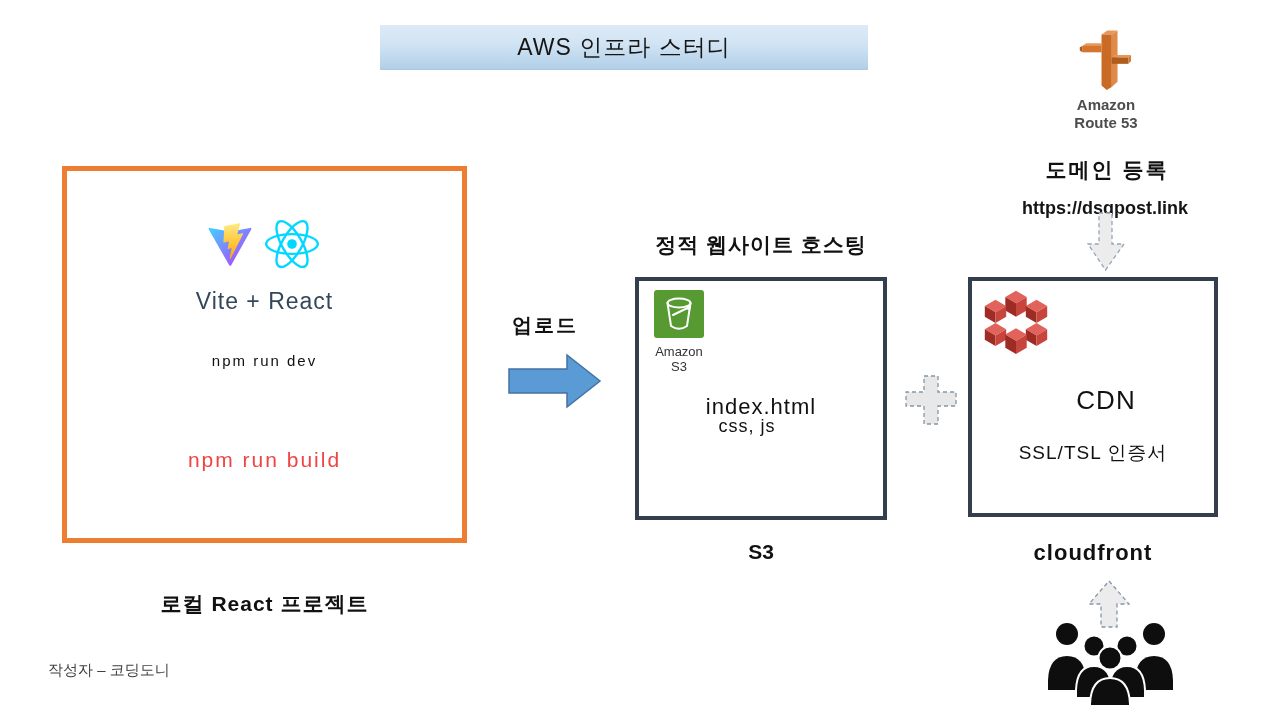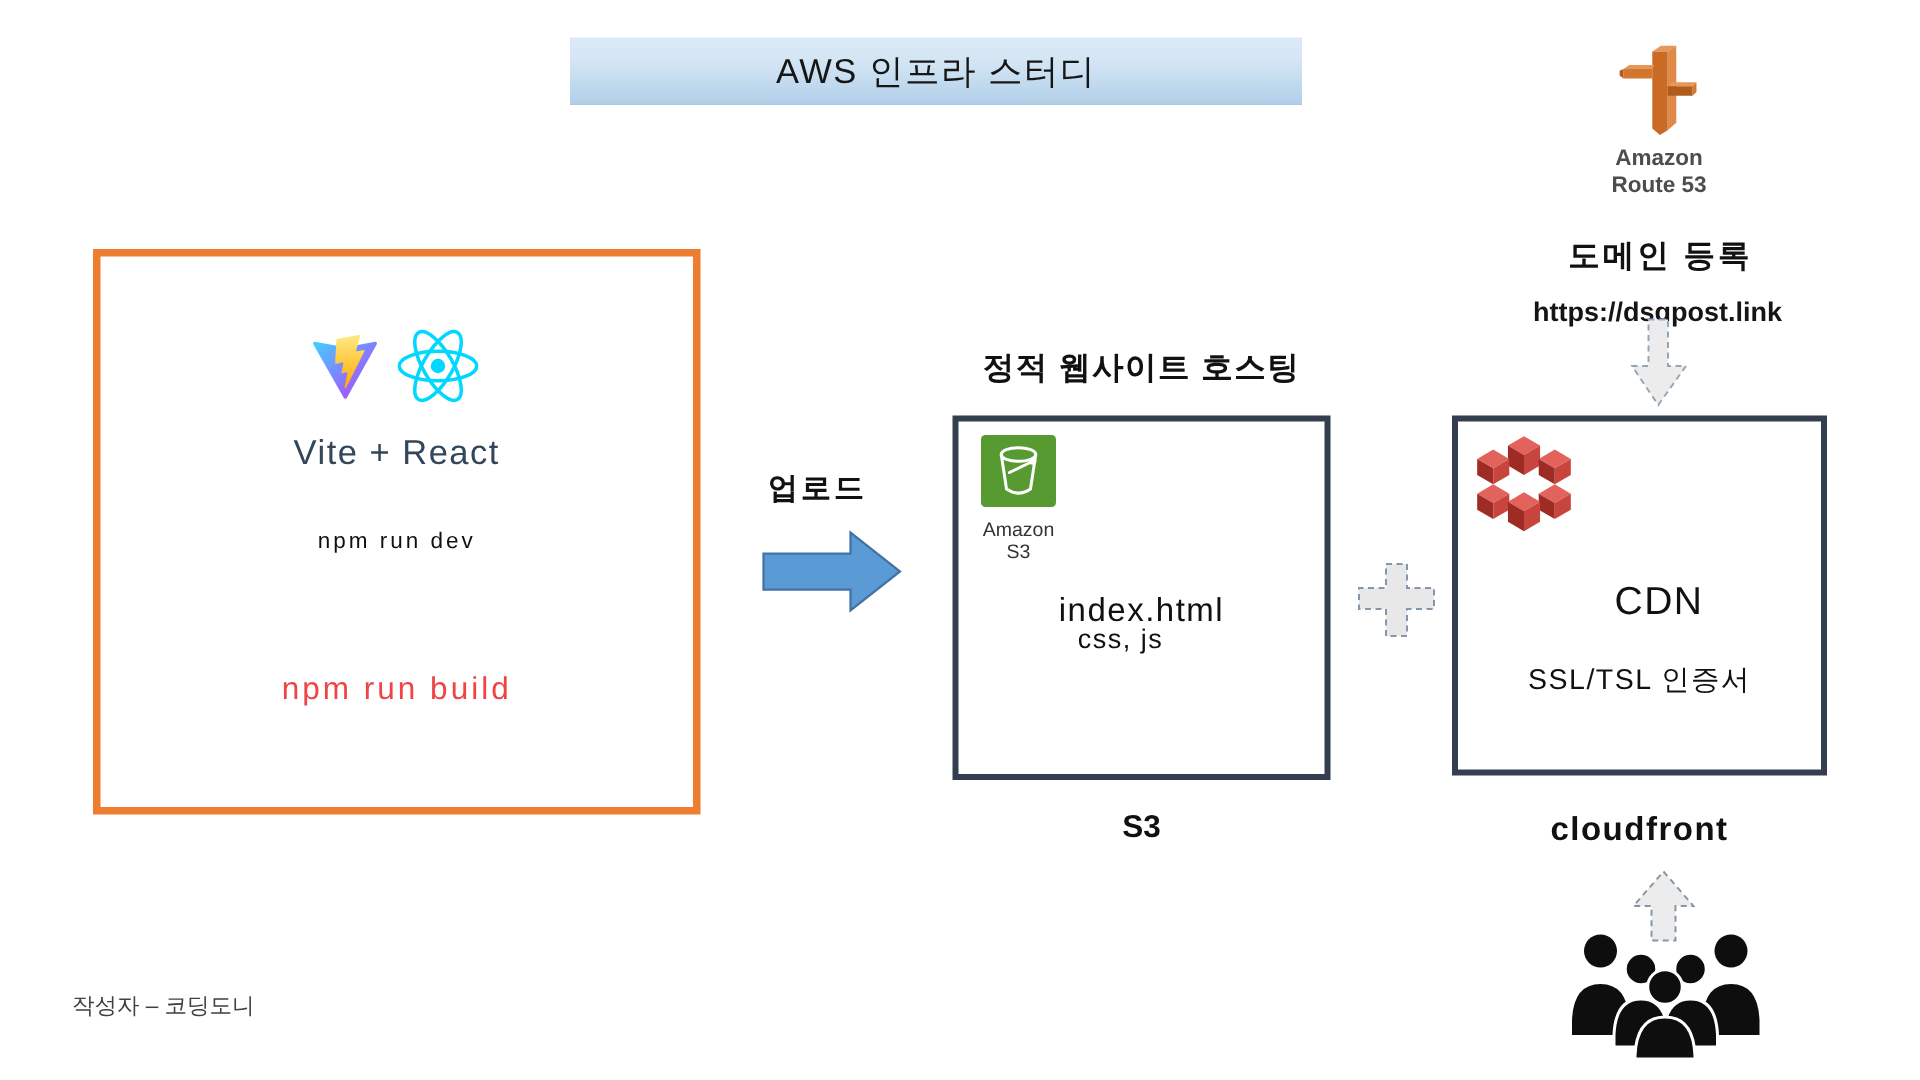--- a/index.html
+++ b/index.html
@@ -105,20 +105,21 @@
     <g stroke="#00d8ff" stroke-width="1" fill="none">
       <ellipse rx="11" ry="4.2"></ellipse>
       <ellipse rx="11" ry="4.2" transform="rotate(60)"></ellipse>
       <ellipse rx="11" ry="4.2" transform="rotate(120)"></ellipse>
     </g>
   </svg>
 
   <div class="abs vite-react-title">Vite + React</div>
   <div class="abs npm-dev">npm run dev</div>
   <div class="abs npm-build">npm run build</div>
+  <div class="abs local-caption">로컬 React 프로젝트</div>
 
   <div class="abs upload-label">업로드</div>
   <svg class="abs" style="left:508px; top:353px;" width="94" height="56" viewBox="0 0 94 56">
     <path d="M1,16 H59 V2 L92,28 L59,54 V40 H1 Z" fill="#5B9BD5" stroke="#4472A4" stroke-width="1.5"></path>
   </svg>
 
   <div class="abs s3-heading">정적 웹사이트 호스팅</div>
   <div class="abs s3-box"></div>
   <div class="abs s3-icon-wrap">
     <svg width="50" height="48" viewBox="0 0 50 48">

